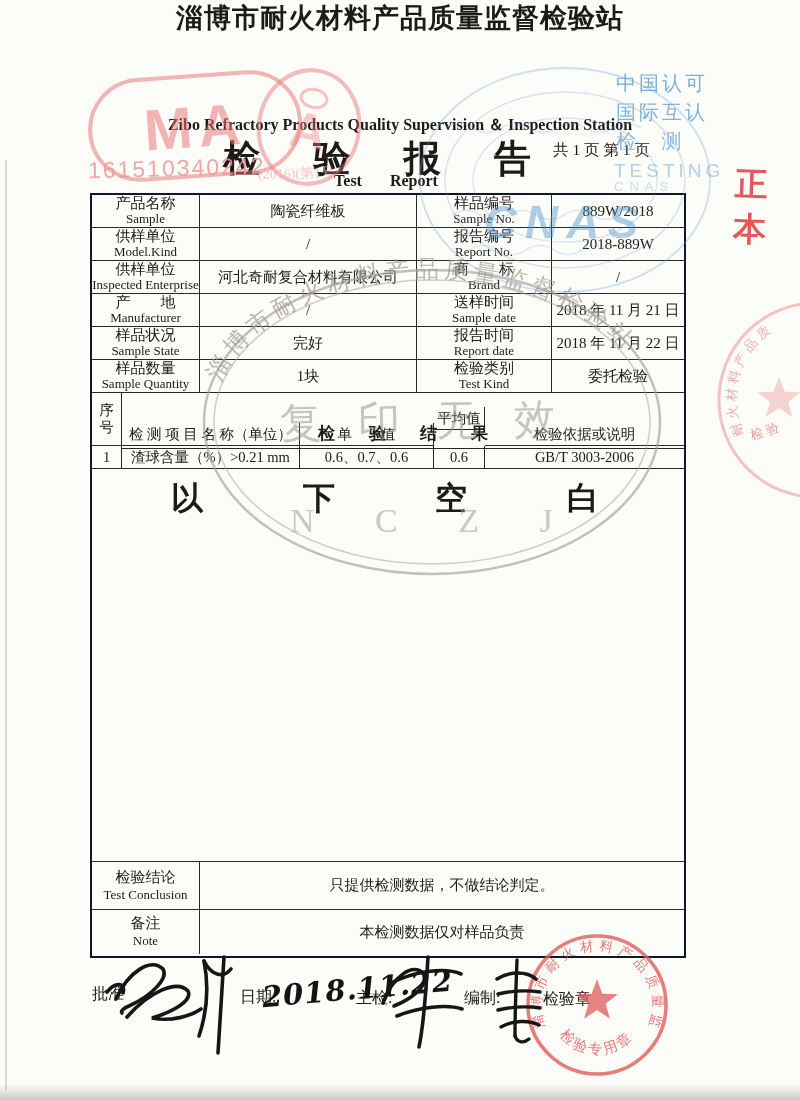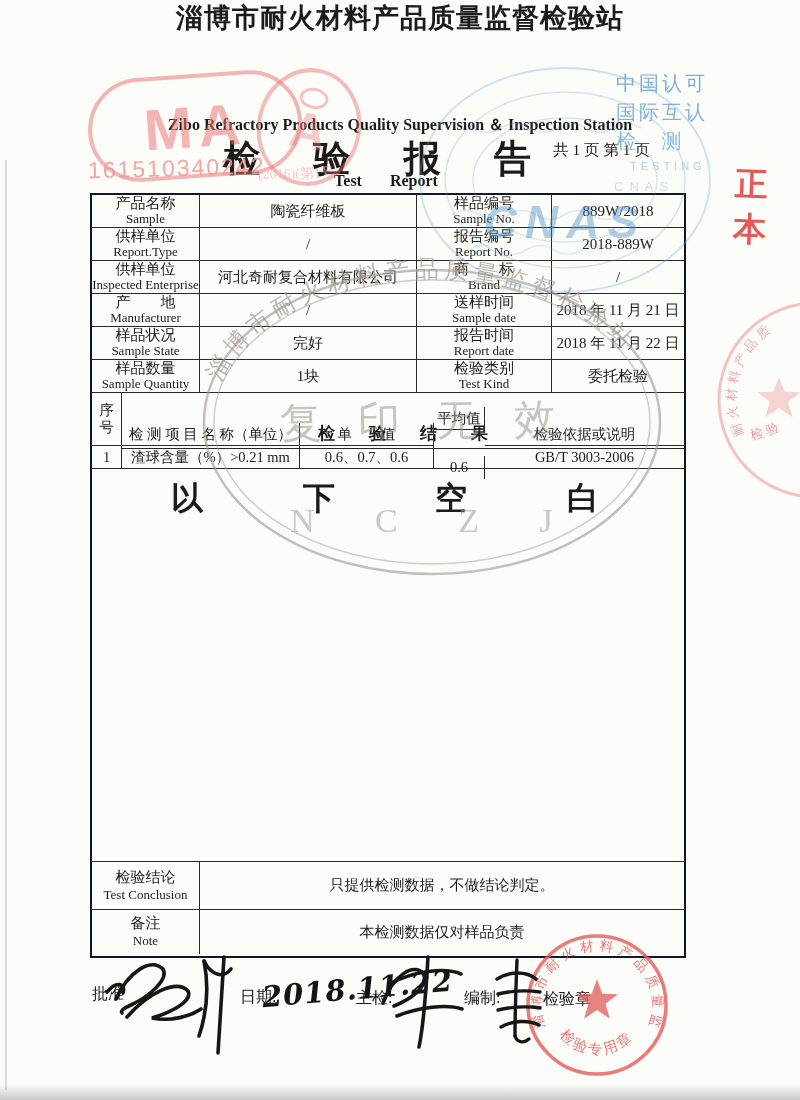--- a/index.html
+++ b/index.html
@@ -39,21 +39,21 @@
           font-family:"Liberation Sans",sans-serif;transform:rotate(-1.5deg);z-index:6;}
   .serial-note{left:258px;top:165px;font-size:14px;color:rgba(242,180,180,.75);transform:rotate(-1deg);z-index:6;}
   .ma-stamp{left:88px;top:74px;width:206px;height:96px;border:4px solid rgba(230,112,112,.5);
             border-radius:52px;transform:rotate(-4deg);display:flex;align-items:center;justify-content:center;z-index:6;}
   .ma-txt{font-family:"Liberation Sans",sans-serif;font-size:58px;font-weight:bold;
           color:rgba(233,122,122,.55);letter-spacing:6px;}
   .accr{font-family:"Liberation Sans",sans-serif;color:#5b9bd0;z-index:5;}
   .a1{left:616px;top:70px;font-size:20px;letter-spacing:3px;opacity:.8;}
   .a2{left:616px;top:99px;font-size:20px;letter-spacing:3px;opacity:.75;}
   .a3{left:616px;top:128px;font-size:20px;letter-spacing:10px;opacity:.7;}
-  .a4{left:614px;top:160px;font-size:11px;letter-spacing:4px;opacity:.45;margin-left:16px;}
+  .a4{left:614px;top:160px;font-size:19px;letter-spacing:4px;opacity:.45;}
   .a5{left:614px;top:179px;font-size:13px;letter-spacing:6px;opacity:.32;}
   .original{left:734px;top:163px;font-size:33px;font-weight:bold;color:rgba(224,65,65,.88);
             letter-spacing:7px;transform:rotate(2deg);z-index:6;}
   .wm-invalid{left:280px;top:393px;font-size:42px;color:rgba(148,141,133,.5);letter-spacing:36px;
               transform:rotate(-1deg);z-index:6;white-space:nowrap;}
   .wm-letters{left:290px;top:502px;font-size:34px;color:rgba(163,156,148,.55);letter-spacing:26px;z-index:6;white-space:nowrap;}
   svg{overflow:visible;}
   .overlay{left:0;top:0;z-index:5;pointer-events:none;}
   .ink{left:0;top:0;z-index:7;pointer-events:none;}
   .edge-line{left:5px;top:160px;width:2px;height:930px;background:rgba(180,178,170,.45);z-index:1;}
@@ -95,21 +95,21 @@
       </div>
       <div class="cell val">陶瓷纤维板</div>
       <div class="cell">
         <div class="lab-cn">样品编号</div>
         <div class="lab-en">Sample No.</div>
       </div>
       <div class="cell val">889W/2018</div>
 
       <div class="cell">
         <div class="lab-cn">供样单位</div>
-        <div class="lab-en">Report.Type</div>
+        <div class="lab-en">Model.Kind</div>
       </div>
       <div class="cell val">/</div>
       <div class="cell">
         <div class="lab-cn">报告编号</div>
         <div class="lab-en">Report No.</div>
       </div>
       <div class="cell val">2018-889W</div>
 
       <div class="cell">
         <div class="lab-cn">供样单位</div>
@@ -162,21 +162,21 @@
         <span>号</span>
       </div>
       <div class="rc" style="left:30px;top:0;width:562px;height:30px;border-right:none;font-size:17px;font-weight:600;margin-top:26px;">检　　验　　结　　果</div>
       <div class="rc" style="left:30px;top:30px;width:178px;height:23px;">检 测 项 目 名 称（单位）</div>
       <div class="rc" style="left:208px;top:30px;width:134px;height:23px;">单　　值</div>
       <div class="rc" style="left:342px;top:14px;width:51px;height:23px;text-align:center;">平均值</div>
       <div class="rc" style="left:393px;top:30px;width:199px;height:23px;border-right:none;">检验依据或说明</div>
       <div class="rc" style="left:0;top:53px;width:30px;height:23px;border-bottom:none;">1</div>
       <div class="rc" style="left:30px;top:53px;width:178px;height:23px;border-bottom:none;">渣球含量（%）&gt;0.21 mm</div>
       <div class="rc" style="left:208px;top:53px;width:134px;height:23px;border-bottom:none;">0.6、0.7、0.6</div>
-      <div class="rc" style="left:342px;top:53px;width:51px;height:23px;border-bottom:none;margin-top:10px;">0.6</div>
+      <div class="rc" style="left:342px;top:53px;width:51px;height:23px;border-bottom:none;">0.6</div>
       <div class="rc" style="left:393px;top:53px;width:199px;height:23px;border-right:none;border-bottom:none;">GB/T 3003-2006</div>
     </div>
 
     <div class="blank">
       <div class="blank-txt">以 下 空 白</div>
     </div>
 
     <div class="brow" style="height:48px;">
       <div class="bcell">
         <div class="lab-cn">检验结论</div>

